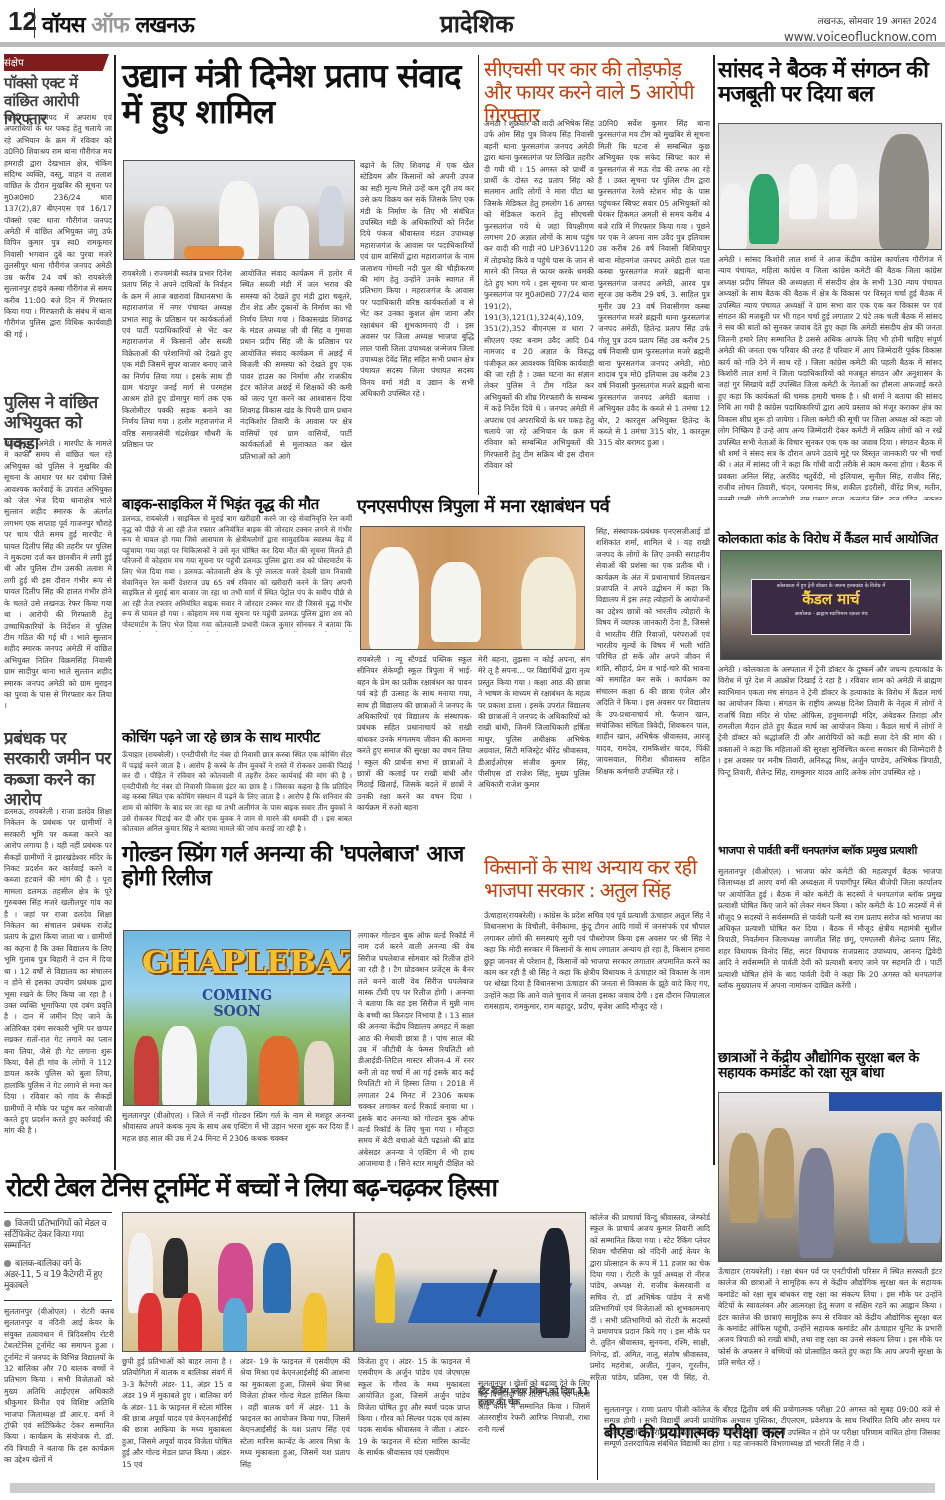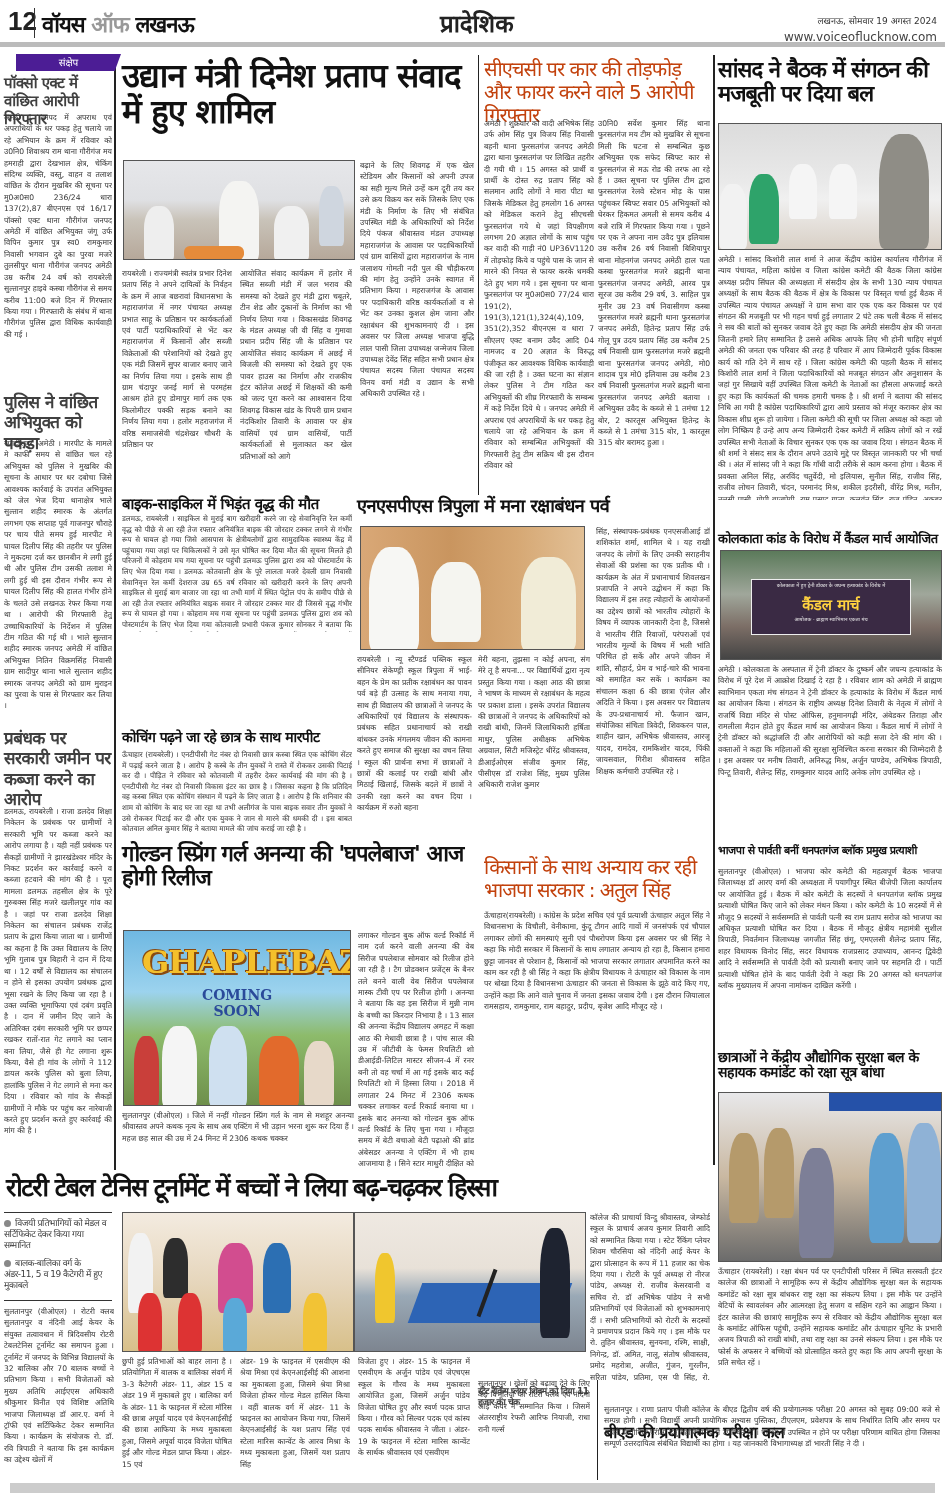--- a/index.html
+++ b/index.html
@@ -7,21 +7,21 @@
 .abs{position:absolute}
 .hdr-num{left:8px;top:6px;font-size:26px;font-weight:bold;font-family:"Liberation Sans",sans-serif;color:#222}
 .hdr-sep{left:34px;top:8px;width:1px;height:30px;background:#333}
 .hdr-name{left:42px;top:8px;font-size:22px;font-weight:bold;color:#111;letter-spacing:-1px}
 .hdr-name .mid{color:#999}
 .hdr-sec{left:440px;top:6px;font-size:24px;font-weight:bold;color:#222}
 .hdr-date{right:8px;top:14px;font-size:9px;color:#333}
 .hdr-web{right:8px;top:30px;font-size:12px;color:#444}
 .hdr-bar{left:0;top:42px;width:945px;height:5px;background:#bbb}
 .colrule{width:2px;background:#222}
-.sankshep{left:16px;top:54px;width:105px;height:17px;background:#4c1d95;color:#fff;font-size:10px;text-align:center;line-height:17px;clip-path:polygon(0 0,100% 0,94% 100%,0 100%)}
+.sankshep{left:4px;top:54px;width:105px;height:17px;background:#7f1d1d;color:#fff;font-size:10px;text-align:left;line-height:17px;clip-path:polygon(0 0,100% 0,94% 100%,0 100%)}
 .h-side{font-weight:bold;color:#404040;line-height:1.2;letter-spacing:-0.5px}
 .body-txt{font-size:7.6px;line-height:11.4px;color:#333;text-align:justify;overflow:hidden}
 .big-head{font-weight:bold;color:#111;line-height:1.1;letter-spacing:-1px}
 .light-head{font-weight:normal;color:#c2410c;line-height:1.15;letter-spacing:-1px}
 .photo{overflow:hidden;border:1px solid #555}
 .ph-room{background:linear-gradient(180deg,#e6e7ea 0%,#dfe0e3 40%,#c9c3b9 60%,#b6a89a 100%)}
 .ph-meet{background:linear-gradient(180deg,#dcdcdc 0%,#e9e9e9 45%,#f0f0f0 60%,#d9d0c6 100%)}
 .ph-rakhi{background:linear-gradient(90deg,#d9a877 0%,#c9955f 40%,#d6a874 70%,#e2c096 100%)}
 .ph-candle{background:linear-gradient(180deg,#5b7a5a 0%,#a0a79b 40%,#7c6e66 70%,#444 100%)}
 .ph-poster{background:linear-gradient(180deg,#6fb8e2 0%,#9cd3ee 35%,#8dbb6b 60%,#6e8f4b 100%)}
@@ -106,21 +106,21 @@
   <div class="figure" style="left:160px;top:30px;width:55px;height:94px;background:#f1ecd7"></div>
 </div>
 <div class="abs body-txt" style="left:357px;top:654px;width:115px;height:185px">रायबरेली । न्यू स्टैण्डर्ड पब्लिक स्कूल सीनियर सेकेण्ड्री स्कूल त्रिपुला में भाई-बहन के प्रेम का प्रतीक रक्षाबंधन का पावन पर्व बड़े ही उत्साह के साथ मनाया गया, साथ ही विद्यालय की छात्राओं ने जनपद के अधिकारियों एवं विद्यालय के संस्थापक-प्रबंधक सहित प्रधानाचार्य को राखी बांधकर उनके मंगलमय जीवन की कामना करते हुए समाज की सुरक्षा का वचन लिया । स्कूल की प्रार्थना सभा में छात्राओं ने छात्रों की कलाई पर राखी बांधी और मिठाई खिलाई, जिसके बदले में छात्रों ने उनकी रक्षा करने का वचन दिया । कार्यक्रम में रुओ बहना</div>
 <div class="abs body-txt" style="left:478px;top:654px;width:112px;height:185px">मेरी बहना, तुझसा न कोई अपना, संग मेरे तू है सपना... पर विद्यार्थियों द्वारा नृत्य प्रस्तुत किया गया । कक्षा आठ की छात्रा ने भाषण के माध्यम से रक्षाबंधन के महत्व पर प्रकाश डाला । इसके उपरांत विद्यालय की छात्राओं ने जनपद के अधिकारियों को राखी बांधी, जिनमें जिलाधिकारी हर्षिता माथुर, पुलिस अधीक्षक अभिषेक अग्रवाल, सिटी मजिस्ट्रेट धीरेंद्र श्रीवास्तव, डीआईओएस संजीव कुमार सिंह, पीसीएस डॉ राजेश सिंह, मुख्य पुलिस अधिकारी राजेश कुमार</div>
 <div class="abs body-txt" style="left:596px;top:526px;width:114px;height:310px">सिंह, संस्थापक-प्रबंधक एनएसजीआई डॉ शशिकांत शर्मा, शामिल थे । यह राखी जनपद के लोगों के लिए उनकी सराहनीय सेवाओं की प्रशंसा का एक प्रतीक थी । कार्यक्रम के अंत में प्रधानाचार्य शिवलखन प्रजापति ने अपने उद्बोधन में कहा कि विद्यालय में इस तरह त्योहारों के आयोजनों का उद्देश्य छात्रों को भारतीय त्योहारों के विषय में व्यापक जानकारी देना है, जिससे वे भारतीय रीति रिवाजों, परंपराओं एवं भारतीय मूल्यों के विषय में भली भांति परिचित हो सकें और अपने जीवन में शांति, सौहार्द, प्रेम व भाई-चारे की भावना को समाहित कर सकें । कार्यक्रम का संचालन कक्षा 6 की छात्रा एंजेल और अदिति ने किया । इस अवसर पर विद्यालय के उप-प्रधानाचार्य मो. फैजान खान, संयोजिका संचिता त्रिवेदी, शिवकरन पाल, शाहीन खान, अभिषेक श्रीवास्तव, आरजू यादव, रामदेव, रामकिशोर यादव, पिंकी जायसवाल, गिरीश श्रीवास्तव सहित शिक्षक कर्मचारी उपस्थित रहे ।</div>
 
 <div class="abs big-head" style="left:718px;top:532px;width:225px;font-size:13px;letter-spacing:-0.5px">कोलकाता कांड के विरोध में कैंडल मार्च आयोजित</div>
 <div class="abs photo ph-candle" style="left:720px;top:550px;width:222px;height:110px">
   <div class="banner">
     <div class="s">कोलकाता में हुए ट्रेनी डॉक्टर के जघन्य हत्याकांड के विरोध में</div>
-    <div class="t" style="margin-top:6px">कैंडल मार्च</div>
+    <div class="t" style="margin-top:0">कैंडल मार्च</div>
     <div class="s">आयोजक - ब्राह्मण स्वाभिमान एकता मंच</div>
   </div>
 </div>
 <div class="abs body-txt" style="left:718px;top:664px;width:224px;height:178px">अमेठी । कोलकाता के अस्पताल में ट्रेनी डॉक्टर के दुष्कर्म और जघन्य हत्याकांड के विरोध में पूरे देश में आक्रोश दिखाई दे रहा है । रविवार शाम को अमेठी में ब्राह्मण स्वाभिमान एकता मंच संगठन ने ट्रेनी डॉक्टर के हत्याकांड के विरोध में कैंडल मार्च का आयोजन किया । संगठन के राष्ट्रीय अध्यक्ष दिनेश तिवारी के नेतृत्व में लोगों ने राजर्षि विद्या मंदिर से पोस्ट ऑफिस, हनुमानगढ़ी मंदिर, अंबेडकर तिराहा और रामलीला मैदान होते हुए कैंडल मार्च का आयोजन किया । कैंडल मार्च में लोगों ने ट्रेनी डॉक्टर को श्रद्धांजलि दी और आरोपियों को कड़ी सजा देने की मांग की । वक्ताओं ने कहा कि महिलाओं की सुरक्षा सुनिश्चित करना सरकार की जिम्मेदारी है । इस अवसर पर मनीष तिवारी, अनिरुद्ध मिश्र, अर्जुन पाण्डेय, अभिषेक त्रिपाठी, पिन्टू तिवारी, शैलेन्द्र सिंह, रामकुमार यादव आदि अनेक लोग उपस्थित रहे ।</div>
 
 <div class="abs big-head" style="left:718px;top:845px;width:225px;font-size:11px;letter-spacing:-0.5px">भाजपा से पार्वती बनीं धनपतगंज ब्लॉक प्रमुख प्रत्याशी</div>
 <div class="abs body-txt" style="left:718px;top:866px;width:224px;height:172px">सुलतानपुर (वीओएल) । भाजपा कोर कमेटी की महत्वपूर्ण बैठक भाजपा जिलाध्यक्ष डॉ आरए वर्मा की अध्यक्षता में पयागीपुर स्थित बीजेपी जिला कार्यालय पर आयोजित हुई । बैठक में कोर कमेटी के सदस्यों ने धनपतगंज ब्लॉक प्रमुख प्रत्याशी घोषित किए जाने को लेकर मंथन किया । कोर कमेटी के 10 सदस्यों में से मौजूद 9 सदस्यों ने सर्वसम्मति से पार्वती पत्नी स्व राम प्रताप सरोज को भाजपा का अधिकृत प्रत्याशी घोषित कर दिया । बैठक में मौजूद क्षेत्रीय महामंत्री सुशील त्रिपाठी, निवर्तमान जिलाध्यक्ष जगजीत सिंह छंगू, एमएलसी शैलेन्द्र प्रताप सिंह, शहर विधायक विनोद सिंह, सदर विधायक राजप्रसाद उपाध्याय, आनन्द द्विवेदी आदि ने सर्वसम्मति से पार्वती देवी को प्रत्याशी बनाए जाने पर सहमति दी । पार्टी प्रत्याशी घोषित होने के बाद पार्वती देवी ने कहा कि 20 अगस्त को धनपतगंज ब्लॉक मुख्यालय में अपना नामांकन दाखिल करेंगी ।</div>
 
 <div class="abs big-head" style="left:718px;top:1050px;width:225px;font-size:14px;letter-spacing:-0.5px">छात्राओं ने केंद्रीय औद्योगिक सुरक्षा बल के सहायक कमांडेंट को रक्षा सूत्र बांधा</div>
 <div class="abs photo ph-cisf" style="left:718px;top:1092px;width:224px;height:170px">

